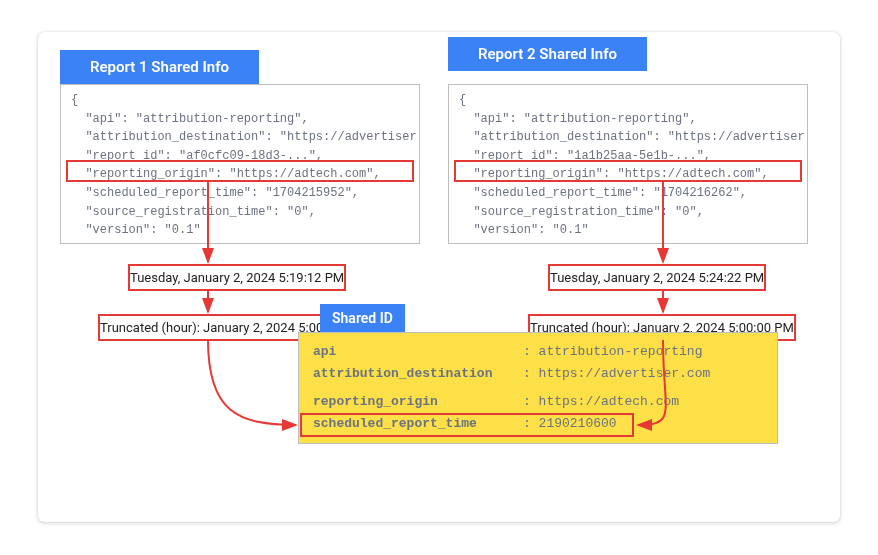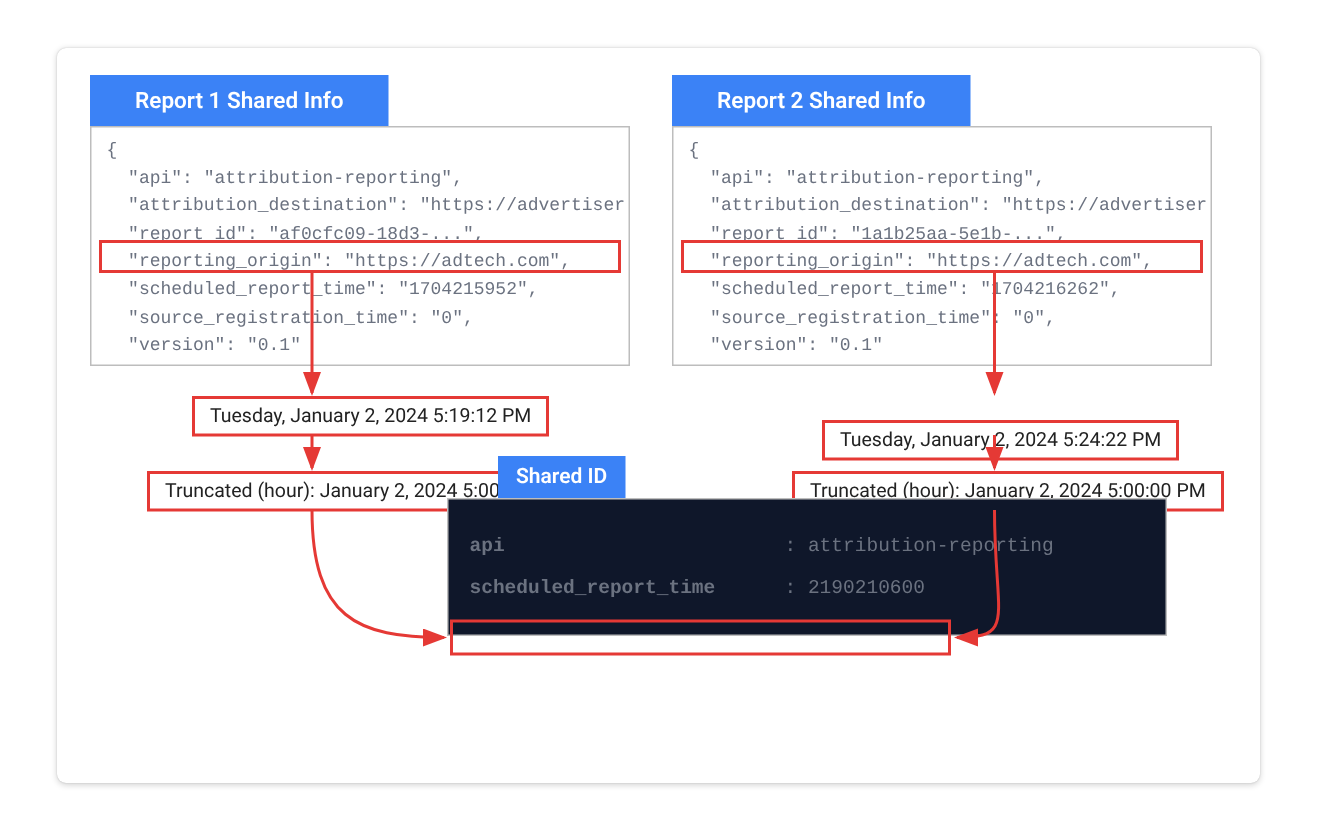--- a/index.html
+++ b/index.html
@@ -43,45 +43,45 @@
     padding: 6px 10px;
     white-space: pre;
     overflow: hidden;
   }
   .red-box {
     position: absolute;
     border: 2px solid #e53935;
     background: #fff;
     font-size: 13px;
     color: #222;
-    padding: 4px 10px;
+    padding: 4px 0;
     white-space: nowrap;
   }
   .red-highlight {
     position: absolute;
     border: 2px solid #e53935;
     pointer-events: none;
   }
   .shared-tab {
     position: absolute;
     background: #3b82f6;
     color: #fff;
     font-weight: 600;
     font-size: 14px;
     padding: 6px 12px;
   }
   .shared-box {
     position: absolute;
     border: 1px solid #bdbdbd;
-    background: #0f172a;
+    background: #fde047;
     font-family: "Courier New", monospace;
     font-size: 13px;
     line-height: 1.7;
     color: #6b7280;
-    padding: 20px 14px;
+    padding: 8px 14px;
   }
   .kv-row { white-space: nowrap; }
   .kv-k { display: inline-block; width: 210px; color: #6b7280; }
   .kv-k.bold { font-weight: bold; }
   .kv-c { color: #6b7280; }
   .kv-v { color: #6b7280; }
   svg.arrows {
     position: absolute;
     left: 0; top: 0;
     width: 802px; height: 490px;
@@ -101,56 +101,62 @@
   "api": "attribution-reporting",
   "attribution_destination": "https://advertiser.com",
   "report_id": "af0cfc09-18d3-...",
   "reporting_origin": "https://adtech.com",
   "scheduled_report_time": "1704215952",
   "source_registration_time": "0",
   "version": "0.1"
 }</span></div>
     <div class="red-highlight" style="left:28px; top:128px; width:348px; height:22px;"></div>
 
-    <div class="title-tab" style="left:410px; top:18px;">
+    <div class="title-tab" style="left:410px; top:5px;">
       <span>Report 2 Shared Info</span>
     </div>
     <div class="code-box" style="left:410px; top:52px; width:360px; height:160px;"><span>{
   "api": "attribution-reporting",
   "attribution_destination": "https://advertiser.com",
   "report_id": "1a1b25aa-5e1b-...",
   "reporting_origin": "https://adtech.com",
   "scheduled_report_time": "1704216262",
   "source_registration_time": "0",
   "version": "0.1"
 }</span></div>
     <div class="red-highlight" style="left:416px; top:128px; width:348px; height:22px;"></div>
 
     <div class="red-box" style="left:90px; top:232px;">
       <span>Tuesday, January 2, 2024 5:19:12 PM</span>
     </div>
-    <div class="red-box" style="left:510px; top:248px;">
+    <div class="red-box" style="left:510px; top:232px;">
       <span>Tuesday, January 2, 2024 5:24:22 PM</span>
     </div>
 
     <div class="red-box" style="left:60px; top:282px;">
       <span>Truncated (hour): January 2, 2024 5:00:00 PM</span>
     </div>
     <div class="red-box" style="left:490px; top:282px;">
       <span>Truncated (hour): January 2, 2024 5:00:00 PM</span>
     </div>
 
-    <div class="shared-tab" style="left:294px; top:272px;">
+    <div class="shared-tab" style="left:282px; top:272px;">
       <span>Shared ID</span>
     </div>
     <div class="shared-box" style="left:260px; top:300px; width:480px;">
       <div class="kv-row">
         <span class="kv-k bold">api</span><span class="kv-c">: </span><span class="kv-v">attribution-reporting</span>
       </div>
+      <div class="kv-row">
+        <span class="kv-k bold">attribution_destination</span><span class="kv-c">: </span><span class="kv-v">https://advertiser.com</span>
+      </div>
       <div style="height:6px"></div>
+      <div class="kv-row">
+        <span class="kv-k bold">reporting_origin</span><span class="kv-c">: </span><span class="kv-v">https://adtech.com</span>
+      </div>
       <div class="kv-row">
         <span class="kv-k bold">scheduled_report_time</span><span class="kv-c">: </span><span class="kv-v">2190210600</span>
       </div>
     </div>
 
     <div class="red-highlight" style="left:262px; top:381px; width:334px; height:24px;"></div>
 
     <svg class="arrows">
       <defs>
         <marker id="ah" markerWidth="10" markerHeight="10" refX="7" refY="3" orient="auto">

